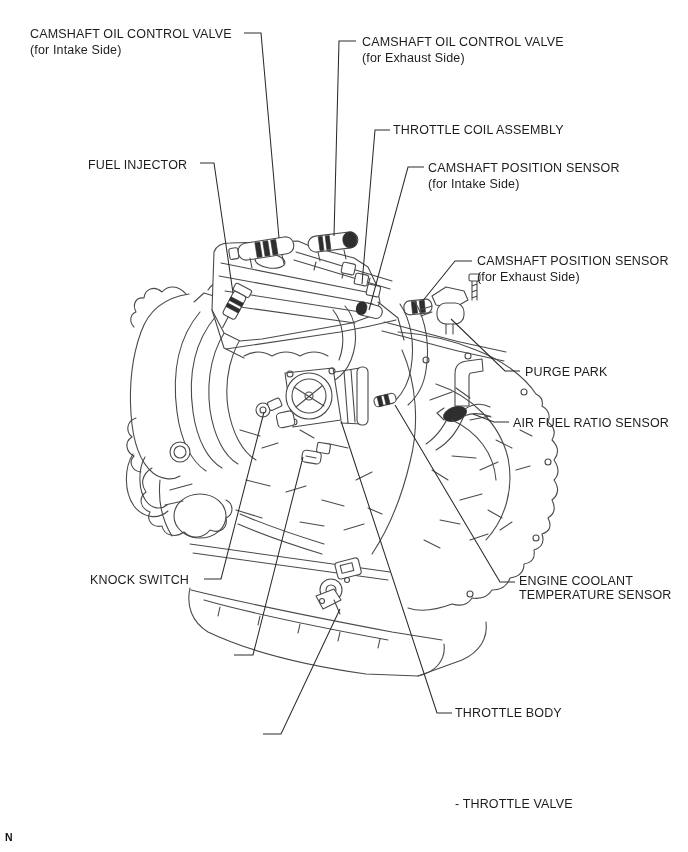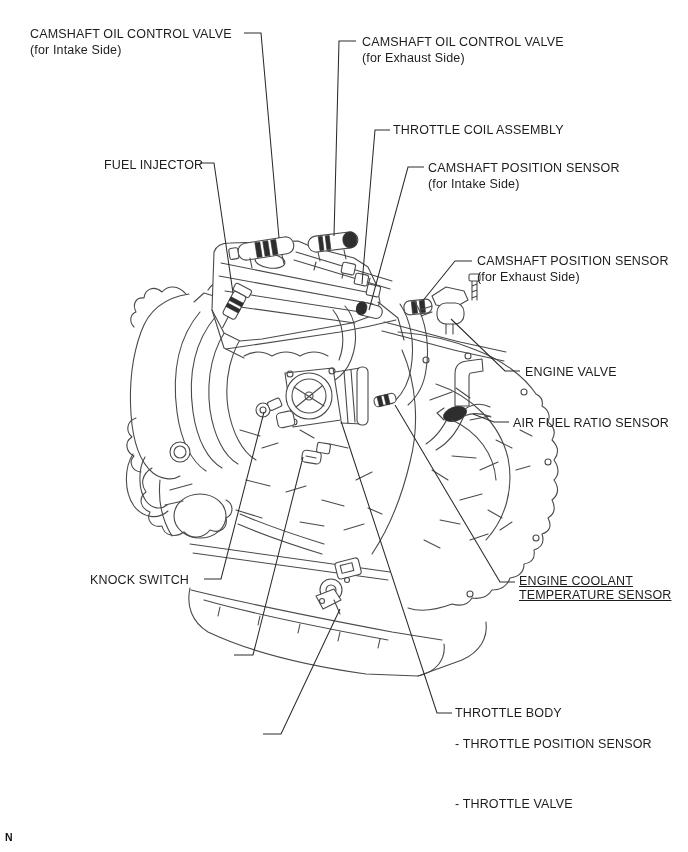--- a/index.html
+++ b/index.html
@@ -5,21 +5,21 @@
   html,body{margin:0;padding:0;background:#fff;}
   #stage{
     position:relative;width:688px;height:852px;background:#fff;overflow:hidden;
     font-family:"Liberation Sans",sans-serif;
   }
   #stage svg{position:absolute;left:0;top:0;}
   .label{
     position:absolute;white-space:nowrap;color:#1d1d1d;
     font-size:12.5px;line-height:16px;letter-spacing:.15px;
   }
-  .label.lh14{line-height:13.5px;text-decoration:underline;}
+  .label.lh14{line-height:13.5px;}
   .marker{
     position:absolute;left:5px;top:831px;color:#111;
     font-size:10.5px;font-weight:bold;letter-spacing:.3px;
   }
   
   .ln{fill:none;stroke:#4a4a4a;stroke-width:1.1;stroke-linecap:round;stroke-linejoin:round;}
   .wf{fill:#ffffff;stroke:#4a4a4a;stroke-width:1.1;stroke-linejoin:round;}
   .dk{fill:#2e2e2e;stroke:#2e2e2e;stroke-width:.6;}
   .ld{fill:none;stroke:#2c2c2c;stroke-width:1.05;stroke-linejoin:miter;}
 </style>
@@ -235,36 +235,36 @@
 
   <div class="label" style="left:362px;top:34px">
     <div>CAMSHAFT OIL CONTROL VALVE</div>
     <div>(for Exhaust Side)</div>
   </div>
 
   <div class="label" style="left:393px;top:122px">
     <div>THROTTLE COIL ASSEMBLY</div>
   </div>
 
-  <div class="label" style="left:104px;top:157px">
+  <div class="label" style="left:88px;top:157px">
     <div>FUEL INJECTOR</div>
   </div>
 
   <div class="label" style="left:428px;top:160px">
     <div>CAMSHAFT POSITION SENSOR</div>
     <div>(for Intake Side)</div>
   </div>
 
   <div class="label" style="left:477px;top:253px">
     <div>CAMSHAFT POSITION SENSOR</div>
     <div>(for Exhaust Side)</div>
   </div>
 
   <div class="label" style="left:525px;top:364px">
-    <div>ENGINE VALVE</div>
+    <div>PURGE PARK</div>
   </div>
 
   <div class="label" style="left:513px;top:415px">
     <div>AIR FUEL RATIO SENSOR</div>
   </div>
 
   <div class="label" style="left:90px;top:572px">
     <div>KNOCK SWITCH</div>
   </div>
 
@@ -272,23 +272,20 @@
     <div>ENGINE COOLANT</div>
     <div>TEMPERATURE SENSOR</div>
   </div>
 
 
 
   <div class="label" style="left:455px;top:705px">
     <div>THROTTLE BODY</div>
   </div>
 
-  <div class="label" style="left:455px;top:736px">
-    <div>- THROTTLE POSITION SENSOR</div>
-  </div>
 
 
   <div class="label" style="left:455px;top:796px">
     <div>- THROTTLE VALVE</div>
   </div>
 
   <div class="marker">N</div>
 </div>
 
 </body></html>

